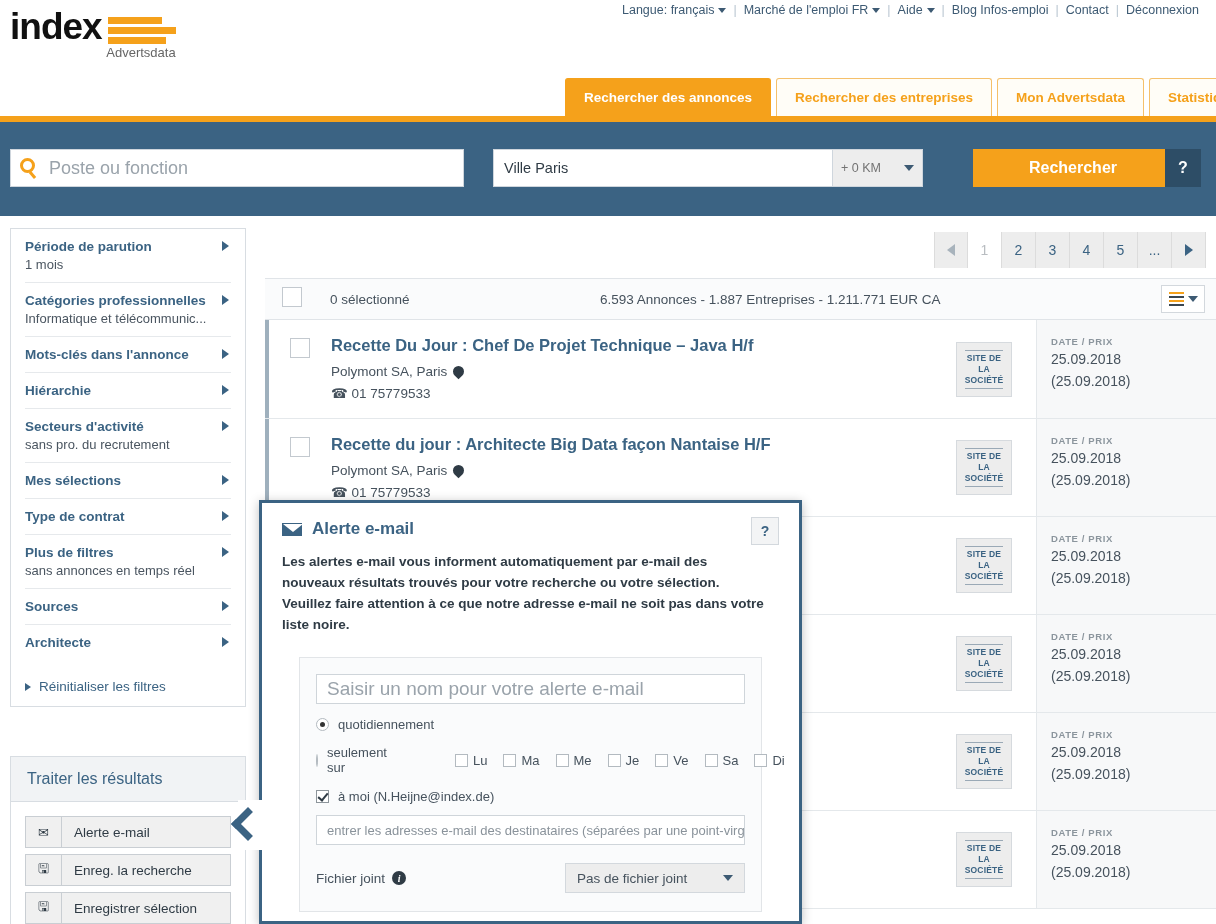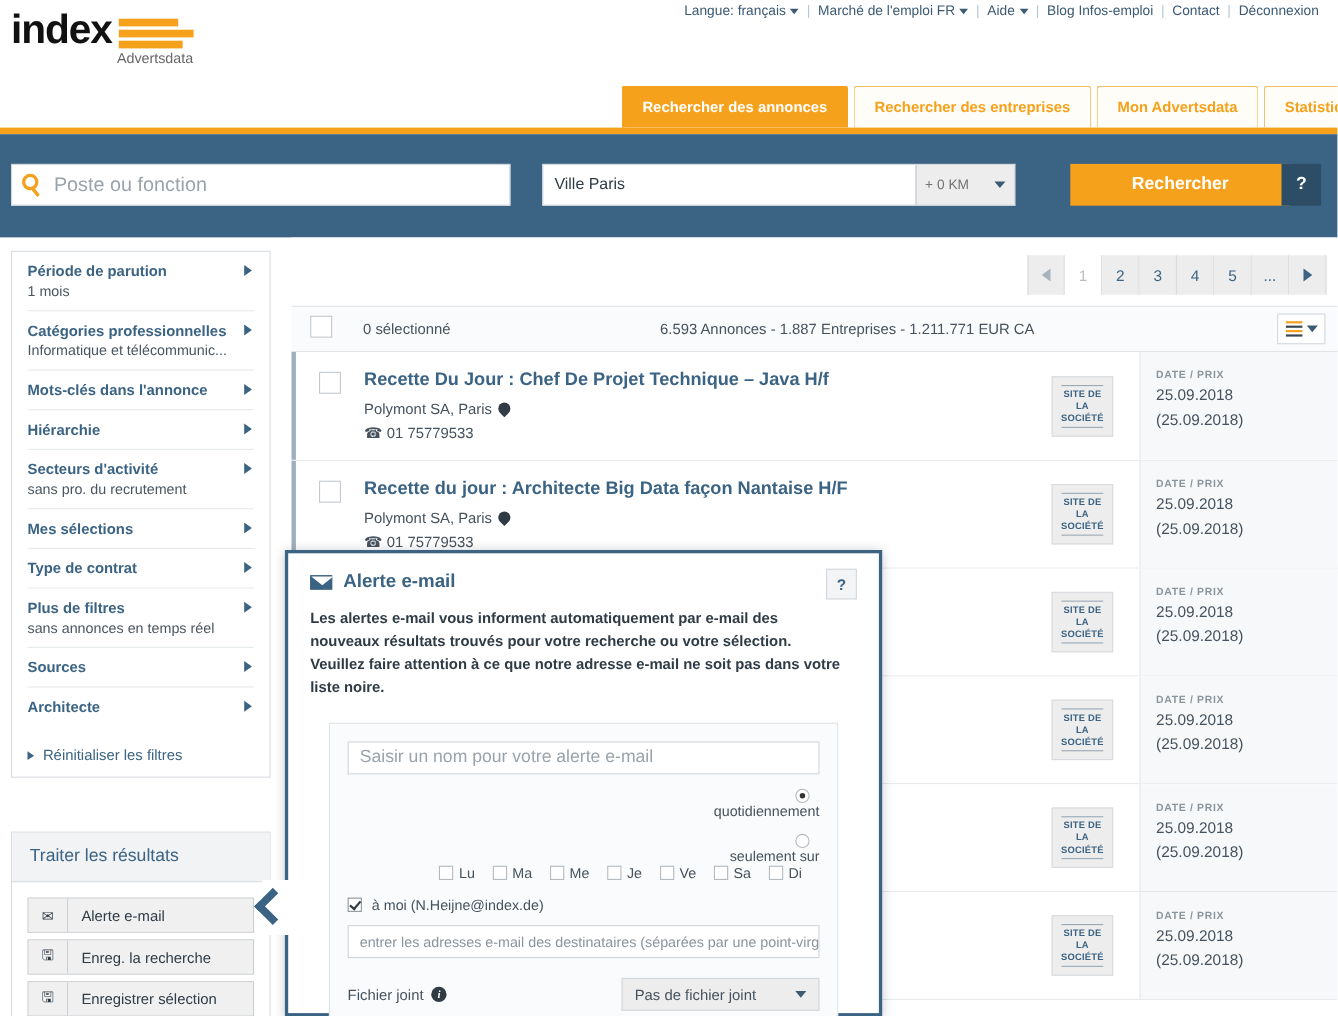--- a/index.html
+++ b/index.html
@@ -211,23 +211,23 @@
     font-size:14px; font-weight:bold; display:flex;align-items:center;justify-content:center; cursor:pointer;
   }
   .mdesc { font-size:13.5px; color:#2f3b45; font-weight:bold; line-height:21px; margin-top:12px; width:485px;}
   .mbox {
     margin:22px 17px 0 17px; border:1px solid #e2e5e8; background:#fafbfc;
     padding:16px 16px 18px 16px;
   }
   .minput {
     width:100%; height:30px; border:1px solid #cfd5da; background:#fff;
     display:flex; align-items:center; padding-left:10px;
-    font-size:16px; color:#9aa3ab;
-  }
-  .radio-row { display:flex; align-items:flex-end; margin-top:13px;flex-direction:column; }
+    font-size:19px; color:#9aa3ab;
+  }
+  .radio-row { display:flex; align-items:center; margin-top:13px; }
   .rad { width:13px;height:13px;border-radius:50%;border:1px solid #b3bac0;background:#fff;
     display:inline-block; position:relative; margin-right:9px;}
   .rad.on:after{content:"";position:absolute;left:3px;top:3px;width:5px;height:5px;border-radius:50%;background:#333;}
   .rlab { font-size:13px; color:#46525d; }
   .days { display:flex; align-items:center; margin-left:68px; }
   .day { display:flex; align-items:center; margin-right:16px; }
   .cbx-sm { width:13px;height:13px;border:1px solid #b3bac0;background:#fff;display:inline-block;margin-right:5px;}
   .day span { font-size:13px; color:#46525d; }
   .chk-row { display:flex; align-items:center; margin-top:14px; }
   .cbx-on { width:13px;height:13px;border:1px solid #8d959b;background:#fff;display:inline-block;

